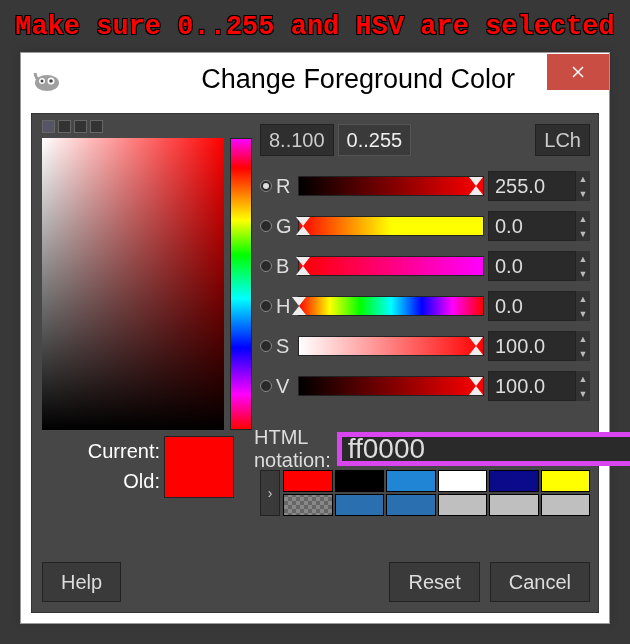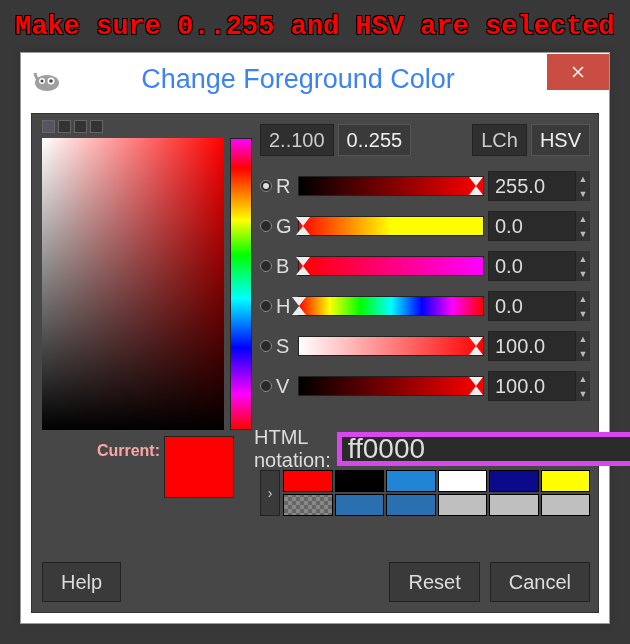--- a/index.html
+++ b/index.html
@@ -34,24 +34,24 @@
     background: #fff;
     padding-left: 10px;
   }
   .app-icon {
     width: 32px; height: 32px;
     margin-right: 10px;
     opacity: .7;
   }
   .title-text {
     flex: 1;
-    text-align: center;
+    text-align: right;
     font-size: 27px;
-    color: #3b82f6;
-    padding-right: 24px;
+    color: #000000;
+    padding-right: 32px;
   }
   .close-btn {
     width: 62px; height: 36px;
     background: #c94d42;
     color: #fff;
     display: flex; align-items: center; justify-content: center;
     font-size: 18px;
     margin-top: -14px;
   }
   .body {
@@ -203,21 +203,21 @@
     gap: 2px;
     height: 46px;
   }
   .sw { border:1px solid #000; }
   .current-old {
     position: absolute;
     left: 10px; top: 322px;
     width: 210px;
   }
   .co-row { display:flex; align-items:center; justify-content:flex-end; height:30px; gap:4px;}
-  .co-row .t { font-size:16px; color:#fca5a5;font-weight:bold; }
+  .co-row .t { font-size:20px; color:#ffffff; }
   .co-box {
     position: absolute;
     left: 122px; top: 0;
     width: 70px; height: 62px;
     background: #ff0000;
     border: 1px solid #222;
   }
   .co-labels { position:absolute; left:0; top:0; width:118px;}
   .buttons {
     position: absolute;
@@ -261,26 +261,25 @@
       <div class="mini" style="background:#556"></div>
       <div class="mini"></div>
       <div class="mini"></div>
       <div class="mini"></div>
     </div>
 
     <div class="sv-box"></div>
     <div class="hue-strip"></div>
 
     <div class="range-tabs">
-      <div class="tab">2..100</div>
+      <div class="tab">8..100</div>
       <div class="tab sel">0..255</div>
     </div>
     <div class="model-tabs">
       <div class="tab">LCh</div>
-      <div class="tab sel">HSV</div>
     </div>
 
     <div class="channels" id="channels">
         <div class="ch-row">
           <div class="radio on"></div>
           <div class="ch-label">R</div>
           <div class="slider" style="background:linear-gradient(to right,#000,#f00)">
             <div class="ptr" style="left:calc(96% - 7px)"></div>
             <div class="ptr bot" style="left:calc(96% - 7px)"></div>
           </div>
@@ -397,20 +396,23 @@
           <div class="sw" style="background: rgb(191, 191, 191);"></div>
           <div class="sw" style="background: rgb(191, 191, 191);"></div>
         </div>
     </div>
 
     <div class="current-old">
       <div class="co-labels">
         <div class="co-row">
             <span class="t">Current:</span>
           </div>
+        <div class="co-row">
+            <span class="t">Old:</span>
+          </div>
       </div>
       <div class="co-box" id="co-box" style="background: rgb(255, 0, 0);"></div>
     </div>
 
     <div class="buttons">
       <div class="btn">Help</div>
       <div class="spacer"></div>
       <div class="btn">Reset</div>
       <div class="btn">Cancel</div>
     </div>

